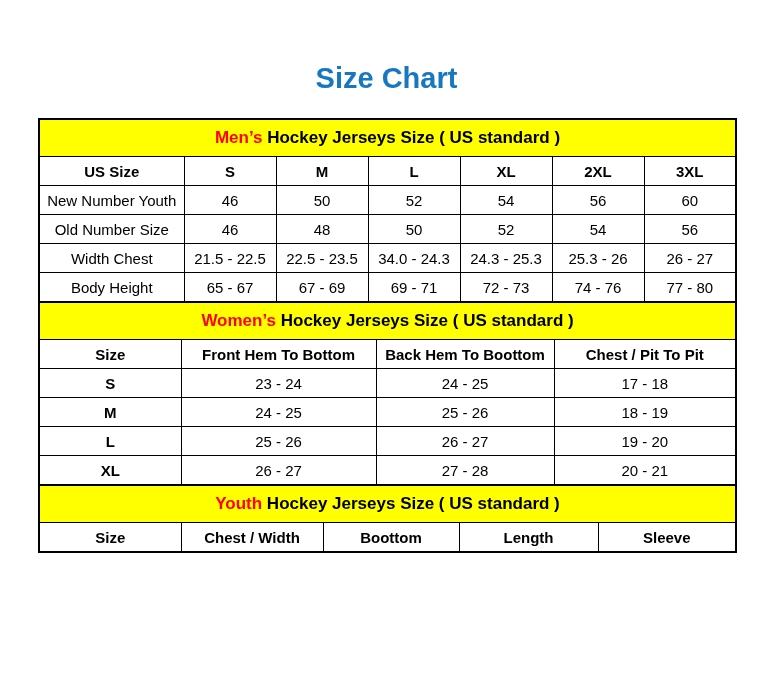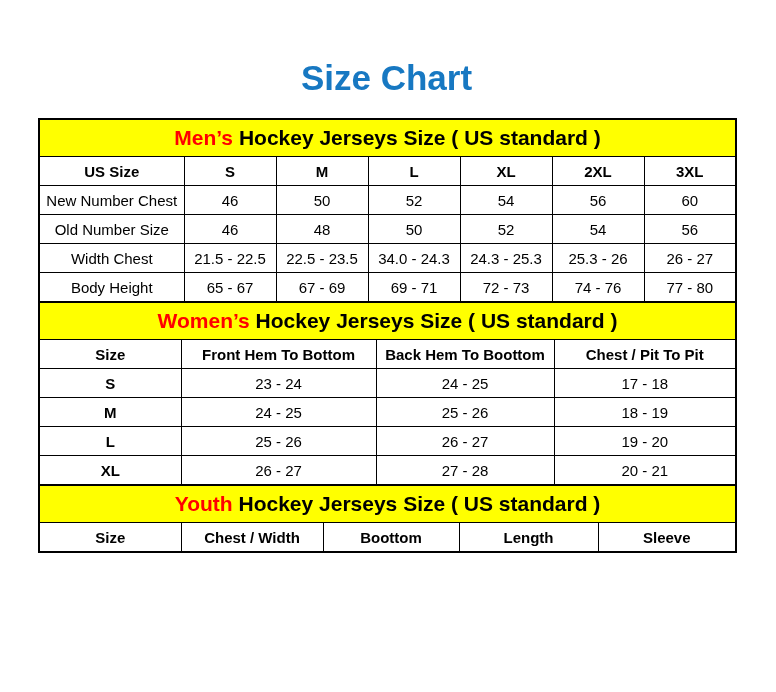--- a/index.html
+++ b/index.html
@@ -16,21 +16,21 @@
   }
   .doc {
     width: 697px;
     margin-left: 38px;
   }
   .page-title {
     margin: 0;
     padding-top: 60px;
     padding-bottom: 22px;
     text-align: center;
-    font-size: 35px;
+    font-size: 29px;
     line-height: 36px;
     font-weight: bold;
     color: #1778C2;
   }
   table.size-table {
     border-collapse: collapse;
     table-layout: fixed;
     width: 697px;
     border: 2px solid #000000;
   }
@@ -44,21 +44,21 @@
     vertical-align: middle;
     font-size: 15px;
     height: 28px;
     padding: 0 2px;
     overflow: hidden;
     white-space: nowrap;
   }
   tr.band td {
     background: #FFFF00;
     font-weight: bold;
-    font-size: 21px;
+    font-size: 17px;
     height: 36px;
   }
   .red-word { color: #FF0000; }
   td.b { font-weight: bold; margin-top: 26px; }
   .misspell {
     text-decoration-style: wavy;
     text-decoration-color: #D93025;
     text-decoration-thickness: 1px;
     text-underline-offset: 4px;
   }
@@ -90,21 +90,21 @@
     <tr>
       <td class="b">US Size</td>
       <td class="b">S</td>
       <td class="b">M</td>
       <td class="b">L</td>
       <td class="b">XL</td>
       <td class="b">2XL</td>
       <td class="b">3XL</td>
     </tr>
     <tr>
-      <td>New Number Chest</td>
+      <td>New Number Youth</td>
       <td>46</td>
       <td>50</td>
       <td>52</td>
       <td>54</td>
       <td>56</td>
       <td>60</td>
     </tr>
     <tr>
       <td>Old Number Size</td>
       <td>46</td>

